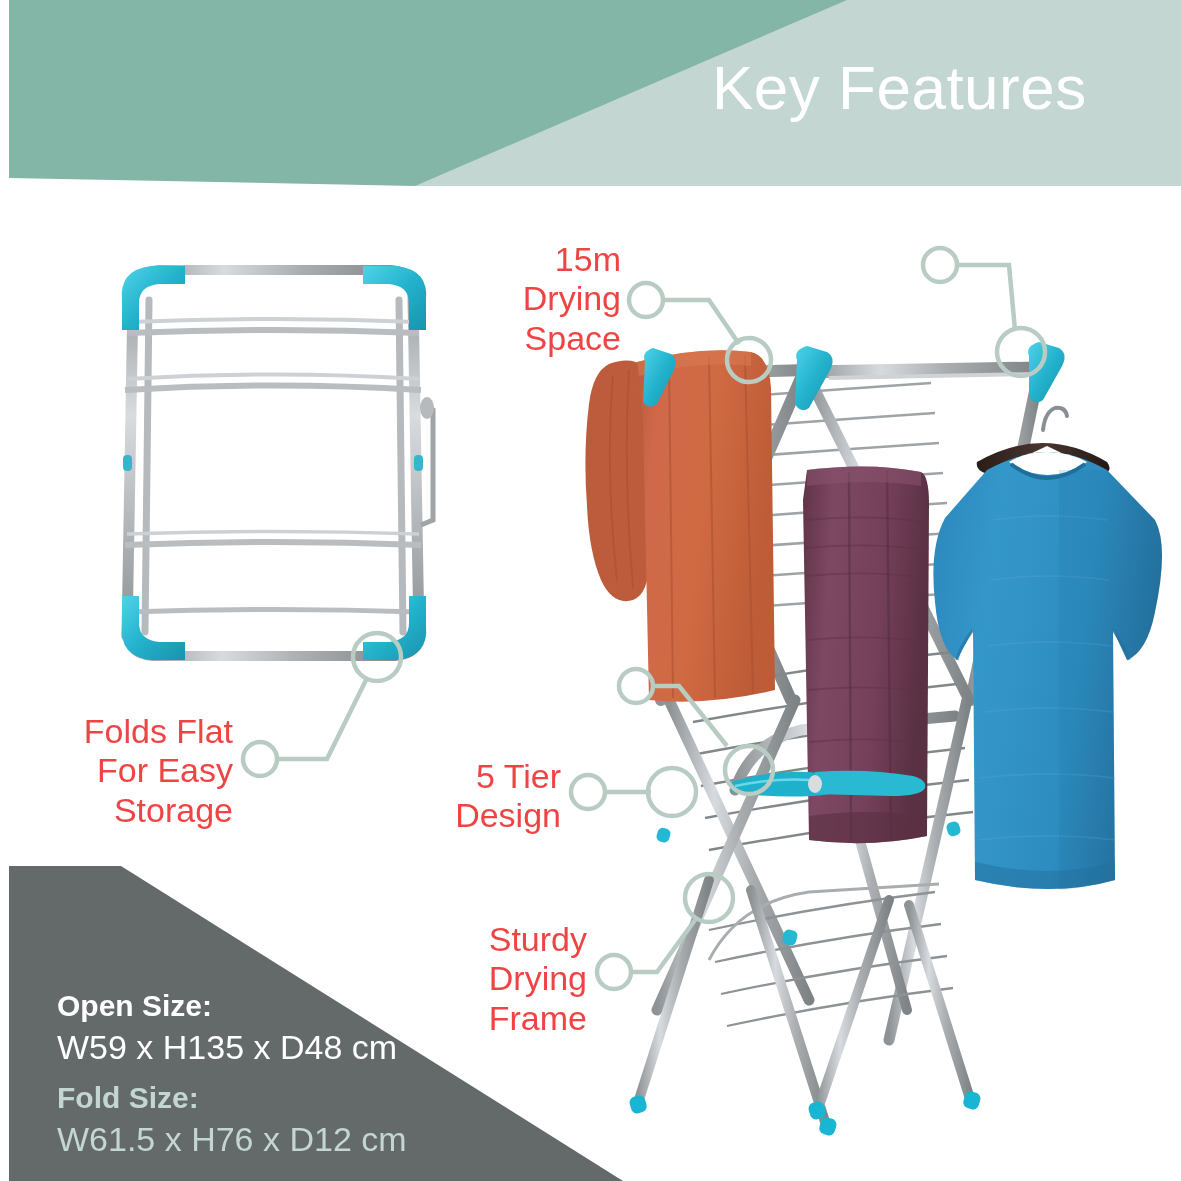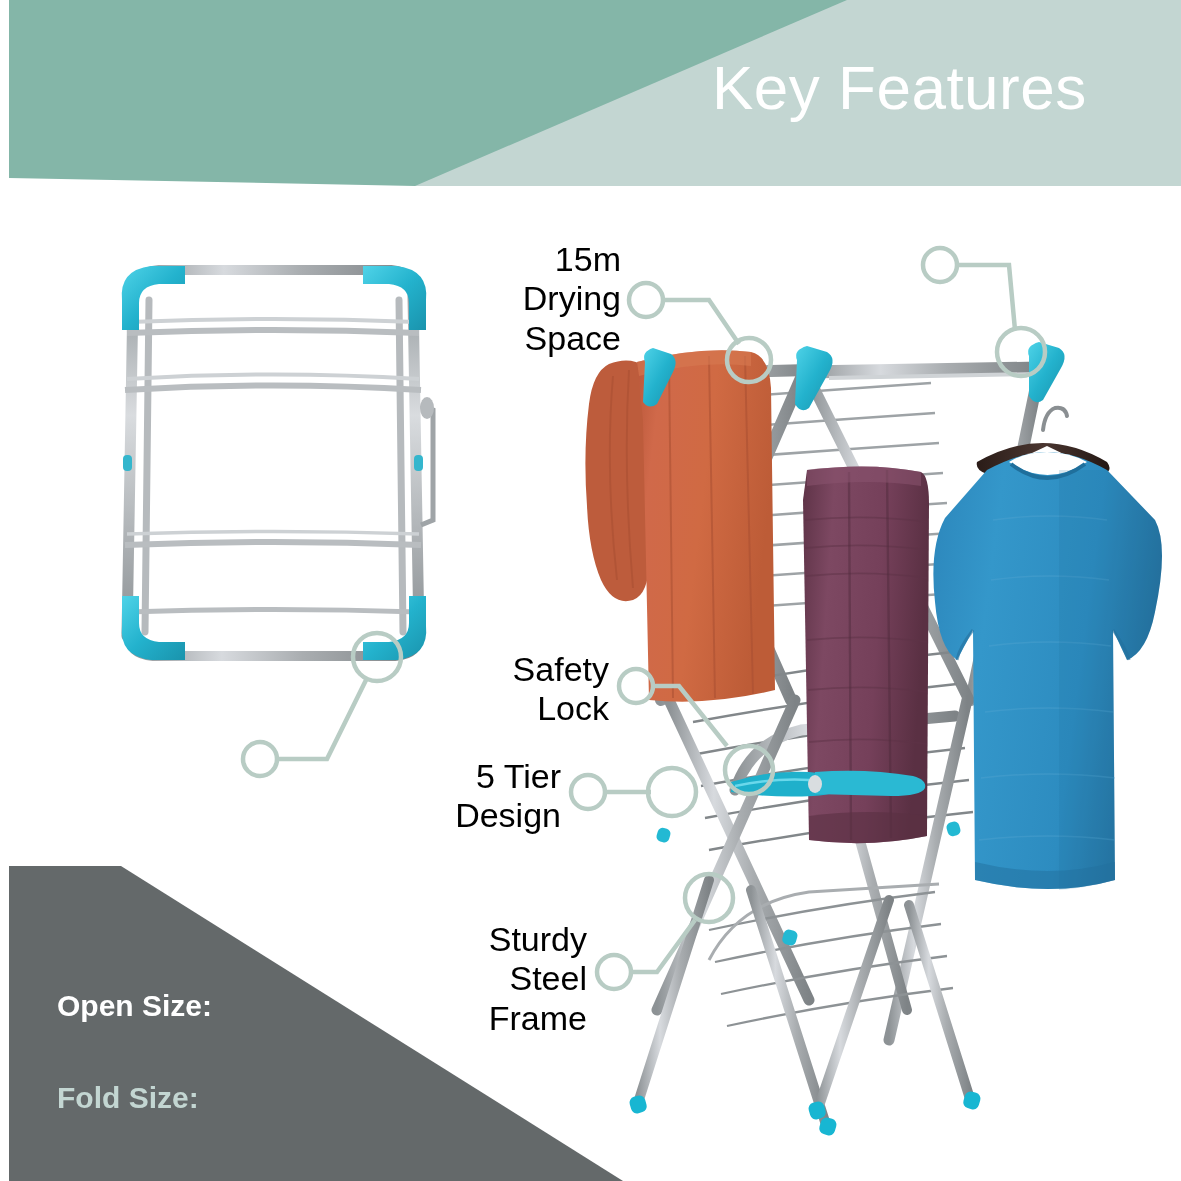--- a/index.html
+++ b/index.html
@@ -10,21 +10,21 @@
   #bg-svg{z-index:1;}
   #art-svg{z-index:2;}
   #callout-svg{z-index:3;}
   .txt{position:absolute;z-index:4;white-space:pre;}
 
   .title{
     color:#ffffff;font-size:62px;font-weight:300;letter-spacing:.5px;
     line-height:1;
   }
   .callout{
-    color:#000000;font-size:34px;font-weight:400;line-height:1.16;
+    color:#ef4444;font-size:34px;font-weight:400;line-height:1.16;
   }
   .callout.right{text-align:right;}
 
   .spec-label{font-size:30px;font-weight:700;line-height:1.12;}
   .spec-value{font-size:34px;font-weight:400;line-height:1.12;}
   .spec-open-label{color:#ffffff;}
   .spec-open-value{color:#ffffff;}
   .spec-fold-label{color:#c3d6d2;}
   .spec-fold-value{color:#c3d6d2;}
 </style>
@@ -340,27 +340,30 @@
     </g>
   </svg>
 
   <div class="txt title" style="left:703px;top:57px;">Key Features</div>
 
   <div class="txt callout right" style="left:440px;top:240px;width:172px;">15m
 Drying
 Space</div>
 
 
-  <div class="txt callout right" style="left:400px;top:650px;width:200px;">Safety
-Lock</div>
 
   <div class="txt callout right" style="left:352px;top:757px;width:200px;">5 Tier
 Design</div>
 
   <div class="txt callout right" style="left:400px;top:920px;width:178px;">Sturdy
-Steel
+Drying
 Frame</div>
 
+  <div class="txt callout right" style="left:50px;top:712px;width:174px;">Folds Flat
+For Easy
+Storage</div>
 
   <div class="txt spec-label spec-open-label" style="left:48px;top:989px;text-align:center;">Open Size:</div>
+  <div class="txt spec-value spec-open-value" style="left:48px;top:1028px;">W59 x H135 x D48 cm</div>
   <div class="txt spec-label spec-fold-label" style="left:48px;top:1081px;">Fold Size:</div>
+  <div class="txt spec-value spec-fold-value" style="left:48px;top:1120px;">W61.5 x H76 x D12 cm</div>
 
 </div>
 
 </body></html>

